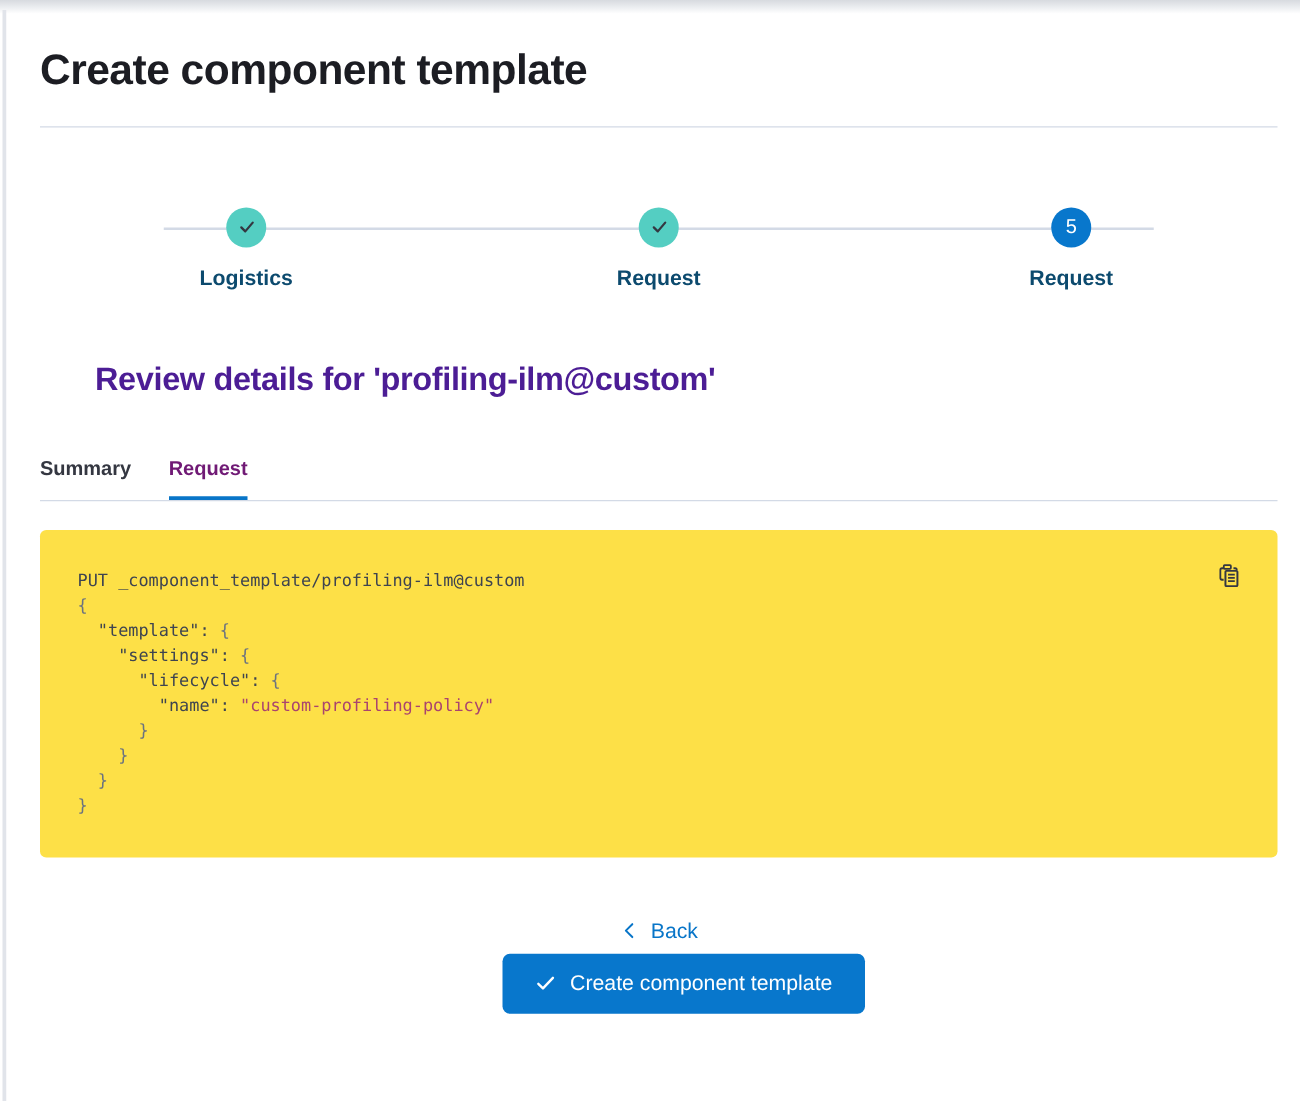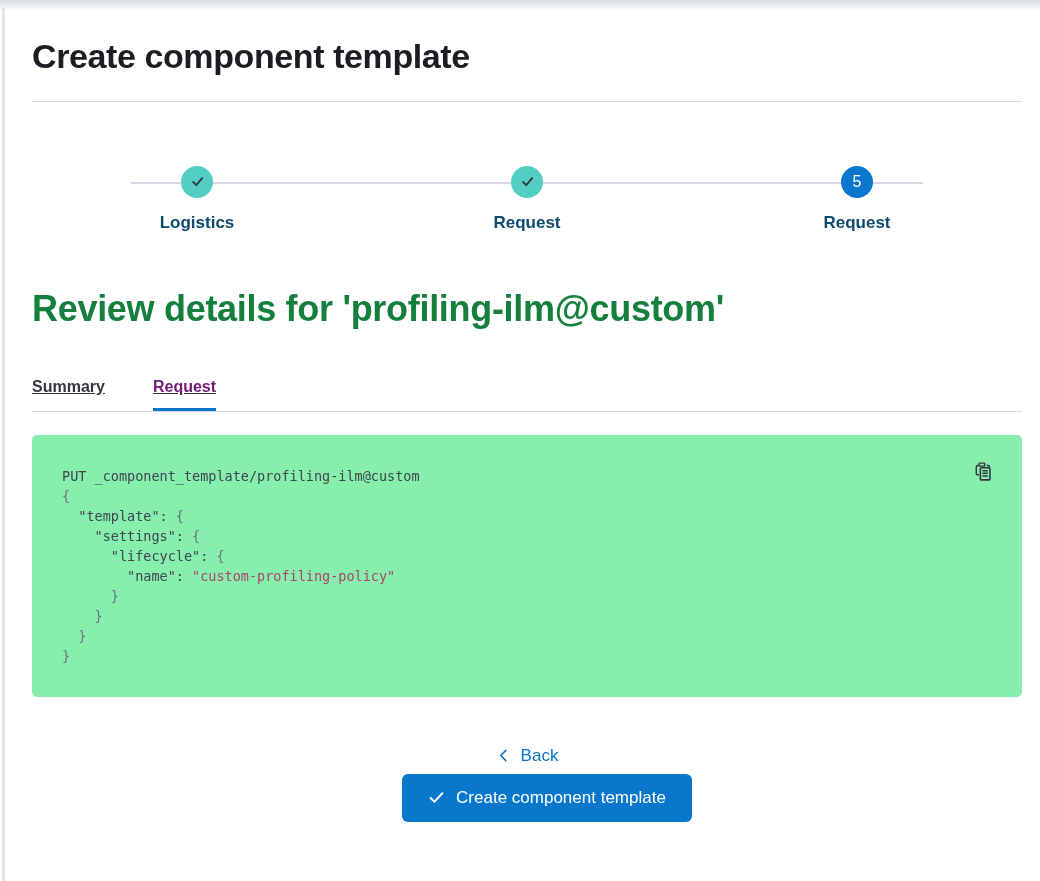--- a/index.html
+++ b/index.html
@@ -16,31 +16,31 @@
 
   
   .steps { display: flex; position: relative; margin-top: 64px; }
   .steps::before { content: ""; position: absolute; left: 10%; right: 10%; top: 16px; height: 2px; background: #d3dae6; }
   .step { flex: 1 1 0; display: flex; flex-direction: column; align-items: center; position: relative; cursor: pointer; }
   .step-circle { width: 32px; height: 32px; border-radius: 50%; display: flex; align-items: center; justify-content: center; z-index: 1; }
   .step-circle.complete { background: #54cec2; }
   .step-circle.current  { background: #0877cc; color: #ffffff; font-size: 16px; font-weight: 500; }
   .step-label { margin-top: 15px; font-size: 17px; font-weight: 700; color: #0c4a6e; }
 
-  .review-heading { font-size: 36px; font-weight: 700; color: #15803d; letter-spacing: -0.3px; margin-top: 55px; }
+  .review-heading { font-size: 26px; font-weight: 700; color: #4c1d95; letter-spacing: -0.3px; margin-top: 55px; margin-left: 44px; }
 
   
-  .tabs { margin-top: 48px; border-bottom: 1px solid #d3dae6; display: flex; gap: 48px; text-decoration: underline; }
+  .tabs { margin-top: 48px; border-bottom: 1px solid #d3dae6; display: flex; gap: 30px; }
   .tab { font-size: 16px; font-weight: 700; color: #343741; padding-bottom: 15px; cursor: pointer; background: none; border: none; font-family: inherit; }
   .tab.active { color: #701a75; box-shadow: inset 0 -3px 0 #0875c8; }
 
   .request-description { margin-top: 27px; font-size: 16.5px; color: #343741; }
 
   
-  .codeblock { margin-top: 23px; background: #86efac; border-radius: 5px; padding: 31px 30px; position: relative; }
+  .codeblock { margin-top: 23px; background: #fde047; border-radius: 5px; padding: 31px 30px; position: relative; }
   .codeblock pre { font-family: "DejaVu Sans Mono", "Liberation Mono", monospace; font-size: 13.5px; line-height: 20px; color: #3e4450; white-space: pre; }
   .tok-plain  { color: #3e4450; }
   .tok-punct  { color: #6a7280; }
   .tok-string { color: #aa446e; }
   .copy-btn { position: absolute; top: 24px; right: 26px; background: none; border: none; cursor: pointer; padding: 2px; }
 
   
   .footer { margin-top: 41px; display: flex; align-items: center; flex-direction: column; }
   .back-btn { display: inline-flex; align-items: center; gap: 10px; background: none; border: none; color: #0875c8; font-family: inherit; font-size: 17px; font-weight: 500; cursor: pointer; padding: 8px 10px; }
   .create-btn { margin-left: 40px; display: inline-flex; align-items: center; gap: 11px; background: #0877cc; color: #ffffff; border: none; border-radius: 6px; height: 48px; padding: 0 26px; font-family: inherit; font-size: 17px; font-weight: 500; cursor: pointer; }

